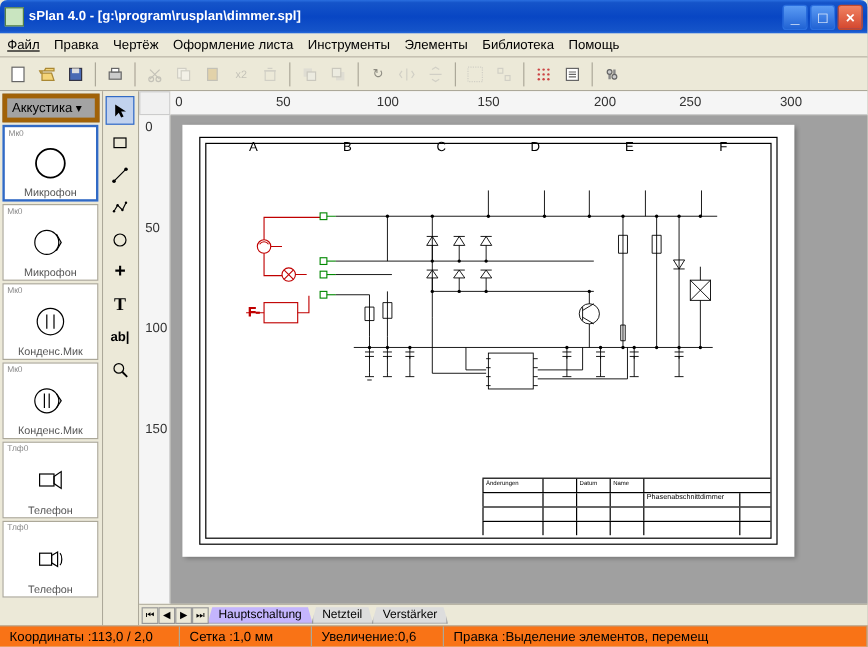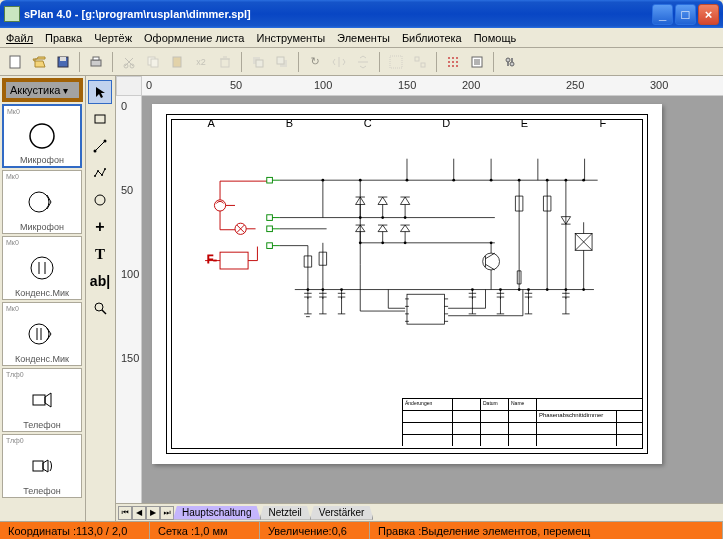--- a/index.html
+++ b/index.html
@@ -309,38 +309,38 @@
           <circle cx="12" cy="3" r="1" fill="#000"></circle>
         </svg>
       </div>
     <div class="tool">
         <svg width="14" height="14">
           <circle cx="7" cy="7" r="5" fill="none" stroke="#000"></circle>
         </svg>
       </div>
     <div class="tool" style="font-size:16px;font-weight:bold">+</div>
     <div class="tool" style="font-family:serif;font-size:15px;font-weight:bold">T</div>
-    <div class="tool" style="font-size:14px;font-weight:bold">ab|</div>
+    <div class="tool" style="font-size:11px;font-weight:bold">ab|</div>
     <div class="tool">
         <svg width="14" height="14">
           <circle cx="6" cy="6" r="4" fill="none" stroke="#000"></circle>
           <path d="M9 9l4 4" stroke="#000" stroke-width="1.5"></path>
         </svg>
       </div>
   </div>
 
   <div class="canvas-wrap">
     <div style="display:flex">
       <div class="ruler-corner"></div>
       <div class="ruler-h" style="flex:1">
         <span style="left:4px">0</span>
         <span style="left:88px">50</span>
         <span style="left:172px">100</span>
         <span style="left:256px">150</span>
-        <span style="left:320px">200</span>
+        <span style="left:353px">200</span>
         <span style="left:424px">250</span>
         <span style="left:508px">300</span>
       </div>
     </div>
     <div class="canvas-row">
       <div class="ruler-v">
         <span style="top:4px">0</span>
         <span style="top:88px">50</span>
         <span style="top:172px">100</span>
         <span style="top:256px">150</span>

